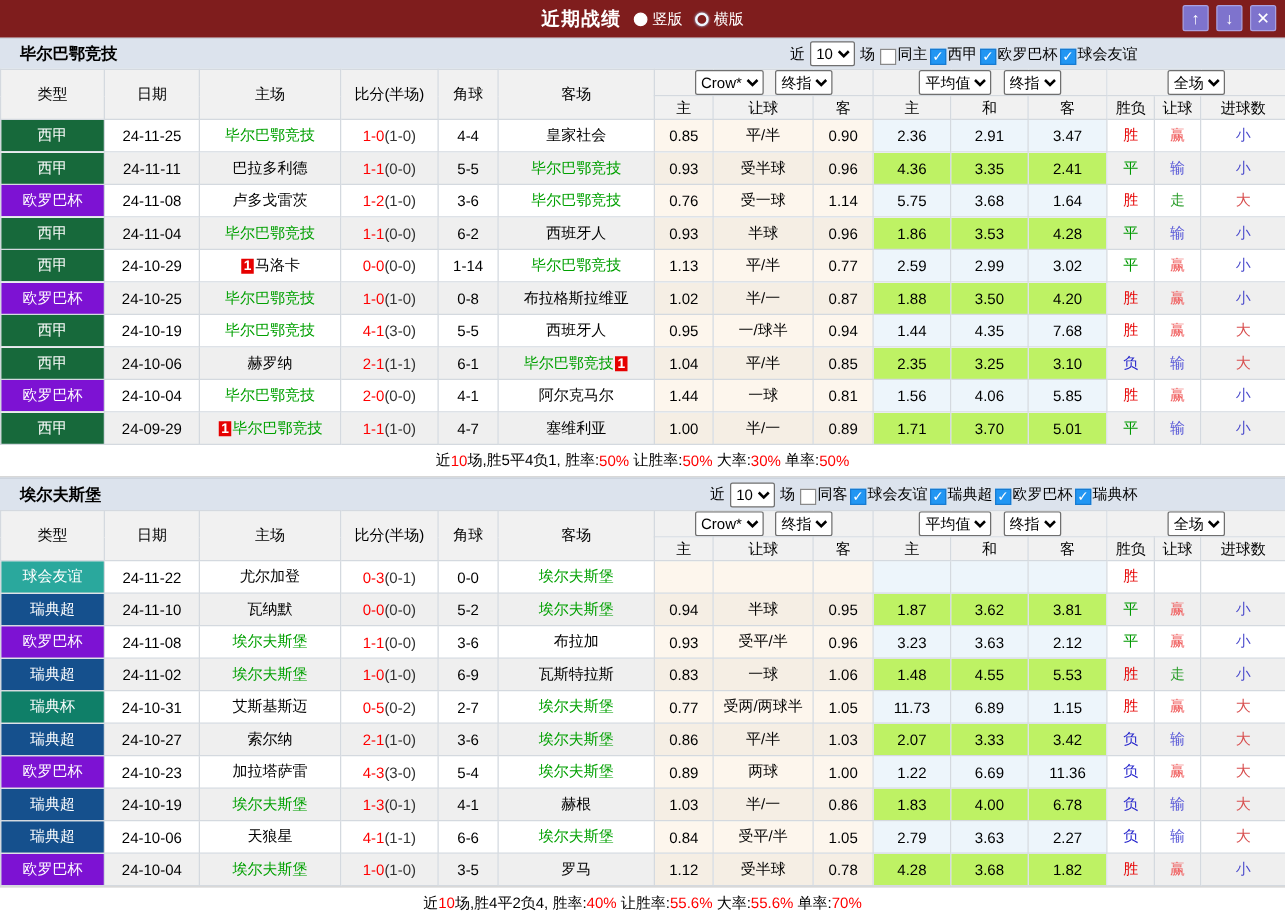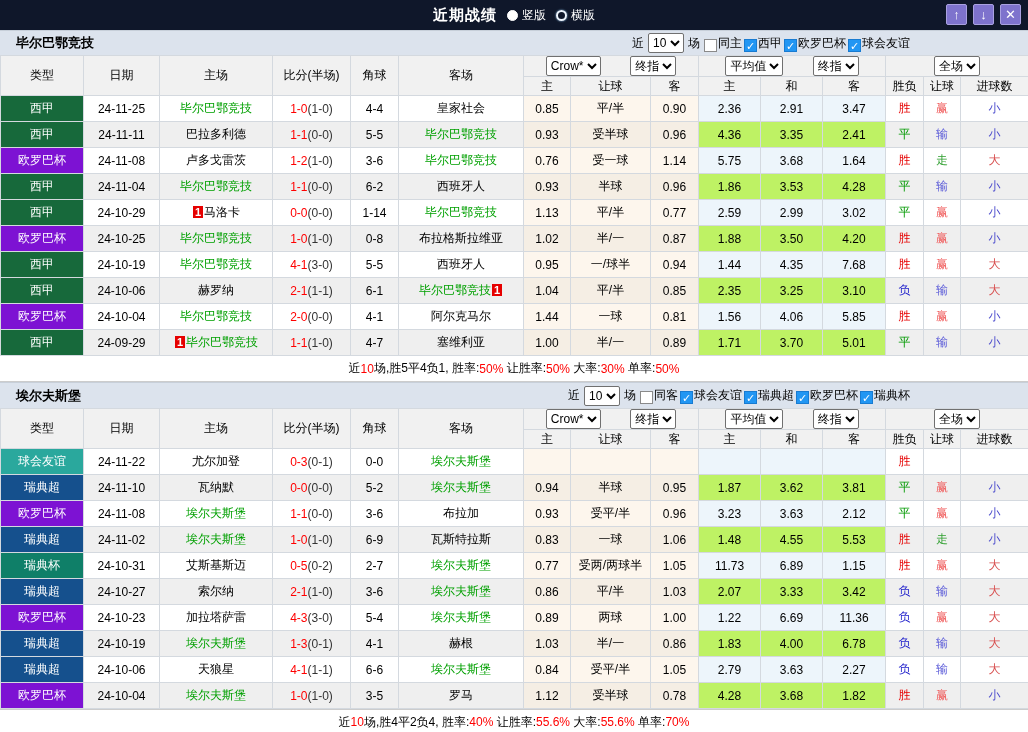--- a/index.html
+++ b/index.html
@@ -3,21 +3,21 @@
 <meta charset="utf-8">
 <style>
   * { margin:0; padding:0; box-sizing:border-box; }
   html,body { background:#fff; }
   body {
     width:1028px; height:732px; overflow:hidden;
     font-family:"Liberation Sans","DejaVu Sans",sans-serif;
     font-size:12px; color:#000;
   }
   
-  .titlebar { height:30px; background:#0f172a; display:flex; align-items:center; position:relative; }
+  .titlebar { height:30px; background:#7f1d1d; display:flex; align-items:center; position:relative; }
   .title-center { flex:1; display:flex; justify-content:center; align-items:center; gap:10px; color:#fff; }
   .title-text { font-size:15px; font-weight:bold; letter-spacing:1px; }
   .radio-item { display:flex; align-items:center; gap:4px; cursor:pointer; font-size:12px; color:#fff; }
   .radio-dot { width:11px; height:11px; border-radius:50%; display:inline-block; }
   .radio-on  { background:#fff; border:1px solid #fff; }
   .radio-off { background:transparent; border:2px solid #eef6ff; box-shadow:0 0 2px #9fd4ff; }
   .win-buttons { position:absolute; right:7px; top:4px; display:flex; gap:6px; }
   .win-btn { width:21px; height:21px; background:#7e73cd; border:1px solid #a9a1e0; border-radius:2px;
              color:#fff; font-size:13px; font-weight:bold; line-height:19px; text-align:center; cursor:pointer; }
   
@@ -30,21 +30,21 @@
   .cb { width:13px; height:13px; display:inline-block; font-size:11px; line-height:12px; text-align:center; }
   .cb-on  { background:#2196f3; border:1px solid #187bd1; color:#fff; font-weight:bold; }
   .cb-off { background:#fff; border:1px solid #8a8a8a; }
   
   table { border-collapse:collapse; table-layout:fixed; width:1028px; }
   td { border:1px solid #d4d9df; text-align:center; overflow:hidden; white-space:nowrap; height:26px; }
   thead td { background:#f1f1f1; }
   thead tr.h1 td { height:21px; }
   thead tr.h2 td { height:19px; }
   .sel-cell { vertical-align:middle; }
-  .sel-cell select { margin:0 13px; }
+  .sel-cell select { margin:0 3px; }
   tbody tr.row-odd  td { background:#fff; }
   tbody tr.row-even td { background:#efefef; }
   tbody tr.row-odd  td.c-odds { background:#fdf6ed; }
   tbody tr.row-even td.c-odds { background:#f5eee4; }
   tbody tr.row-odd  td.c-avg  { background:#edf5fb; }
   tbody tr.row-even td.c-avg  { background:#bef264; }
   td.c-league { color:#fff; }
   .team-green { color:#00a000; }
   .score-main { color:#f00; }
   .score-half { color:#333; }

